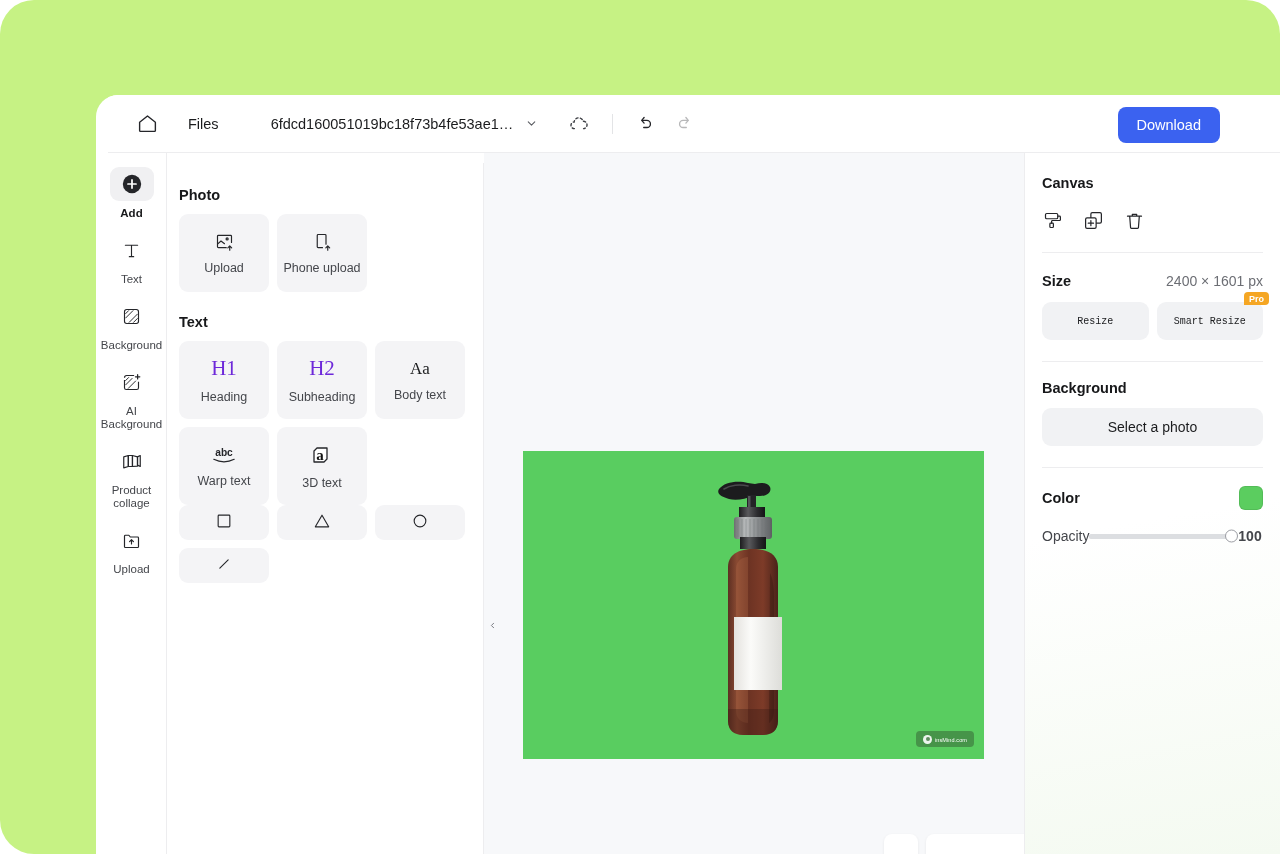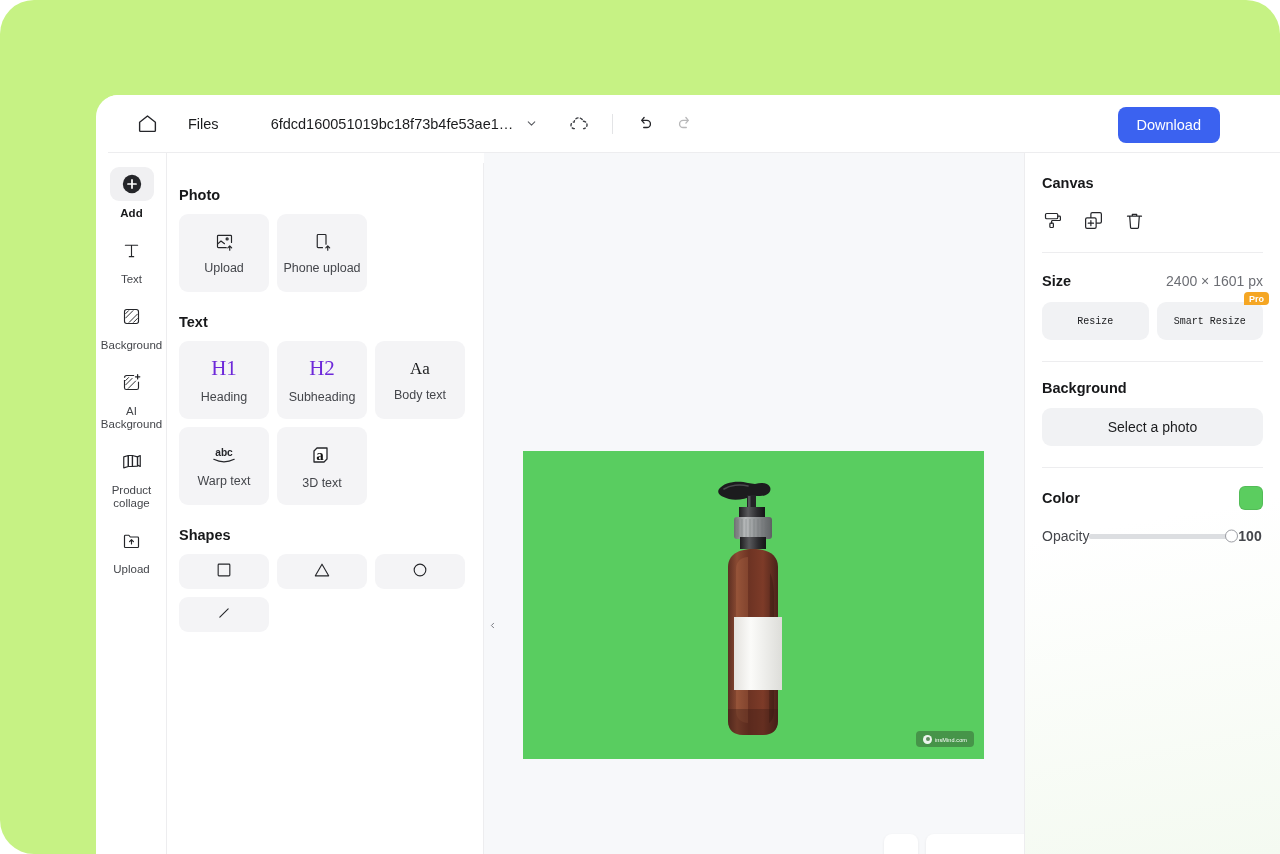--- a/index.html
+++ b/index.html
@@ -409,21 +409,20 @@
         <span class="tile-glyph">
           <svg width="24" height="24" viewBox="0 0 24 24">
             <path d="M7 5h10v11l-3 3H4V8z" fill="#fff" stroke="#25262a" stroke-width="1.3" stroke-linejoin="round"></path>
             <text x="10" y="17" text-anchor="middle" font-family="Liberation Serif, serif" font-size="15" font-weight="700" fill="#111">a</text>
           </svg>
         </span>
         <span class="tile-label">3D text</span>
       </div>
     </div>
 
-    <div class="panel-title gap">Shapes</div>
     <div class="tile-row">
       <div class="tile shape">
         <span>
           <svg width="20" height="20" viewBox="0 0 24 24" fill="none" stroke="#25262a" stroke-width="1.35">
               <rect x="5" y="5" width="14" height="14" rx="1"></rect>
             </svg>
         </span>
       </div>
       <div class="tile shape">
         <span>

